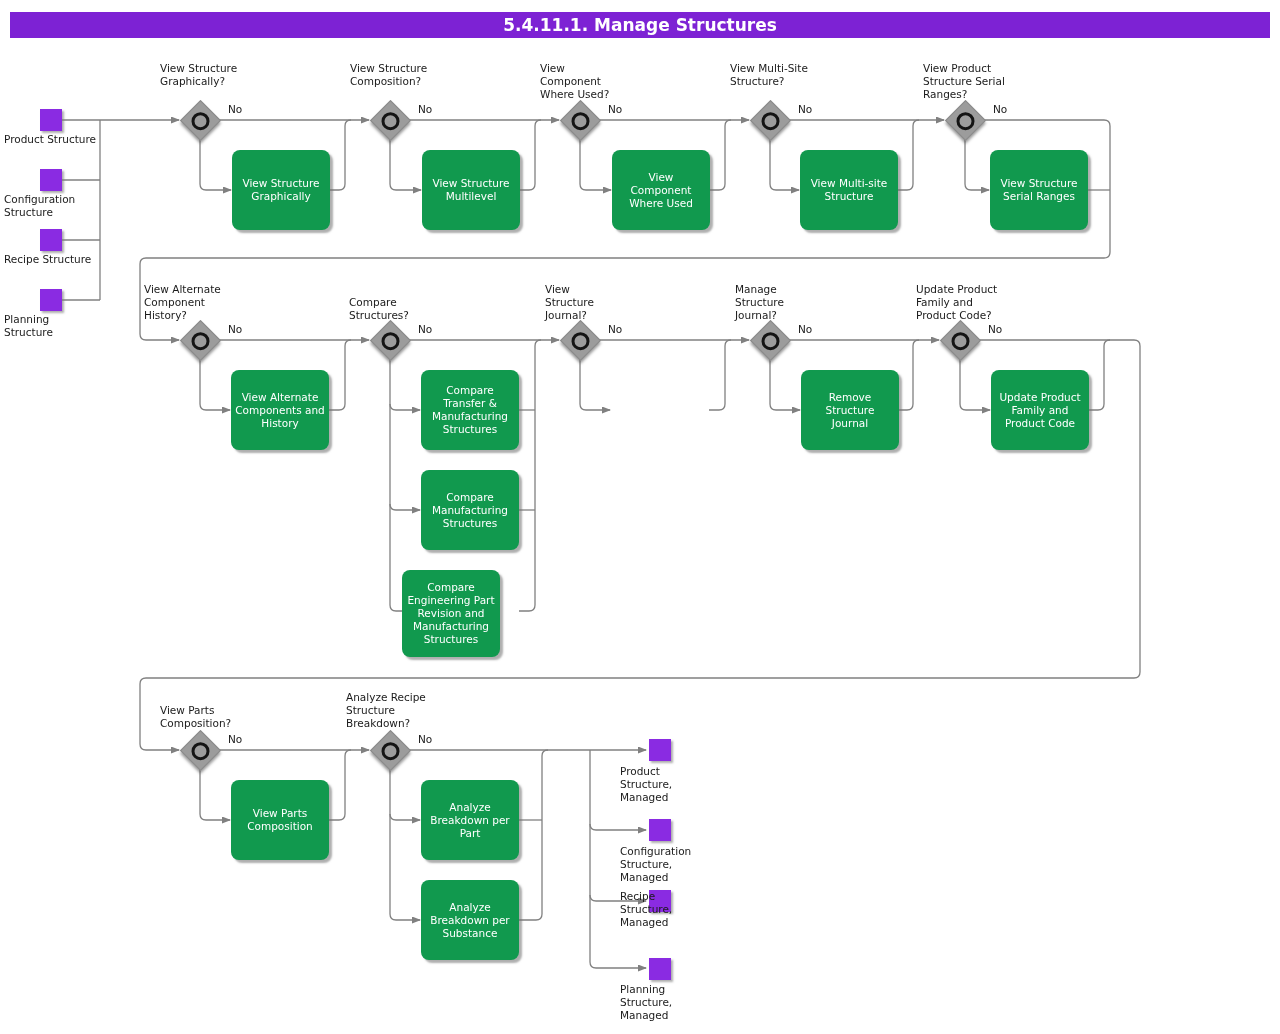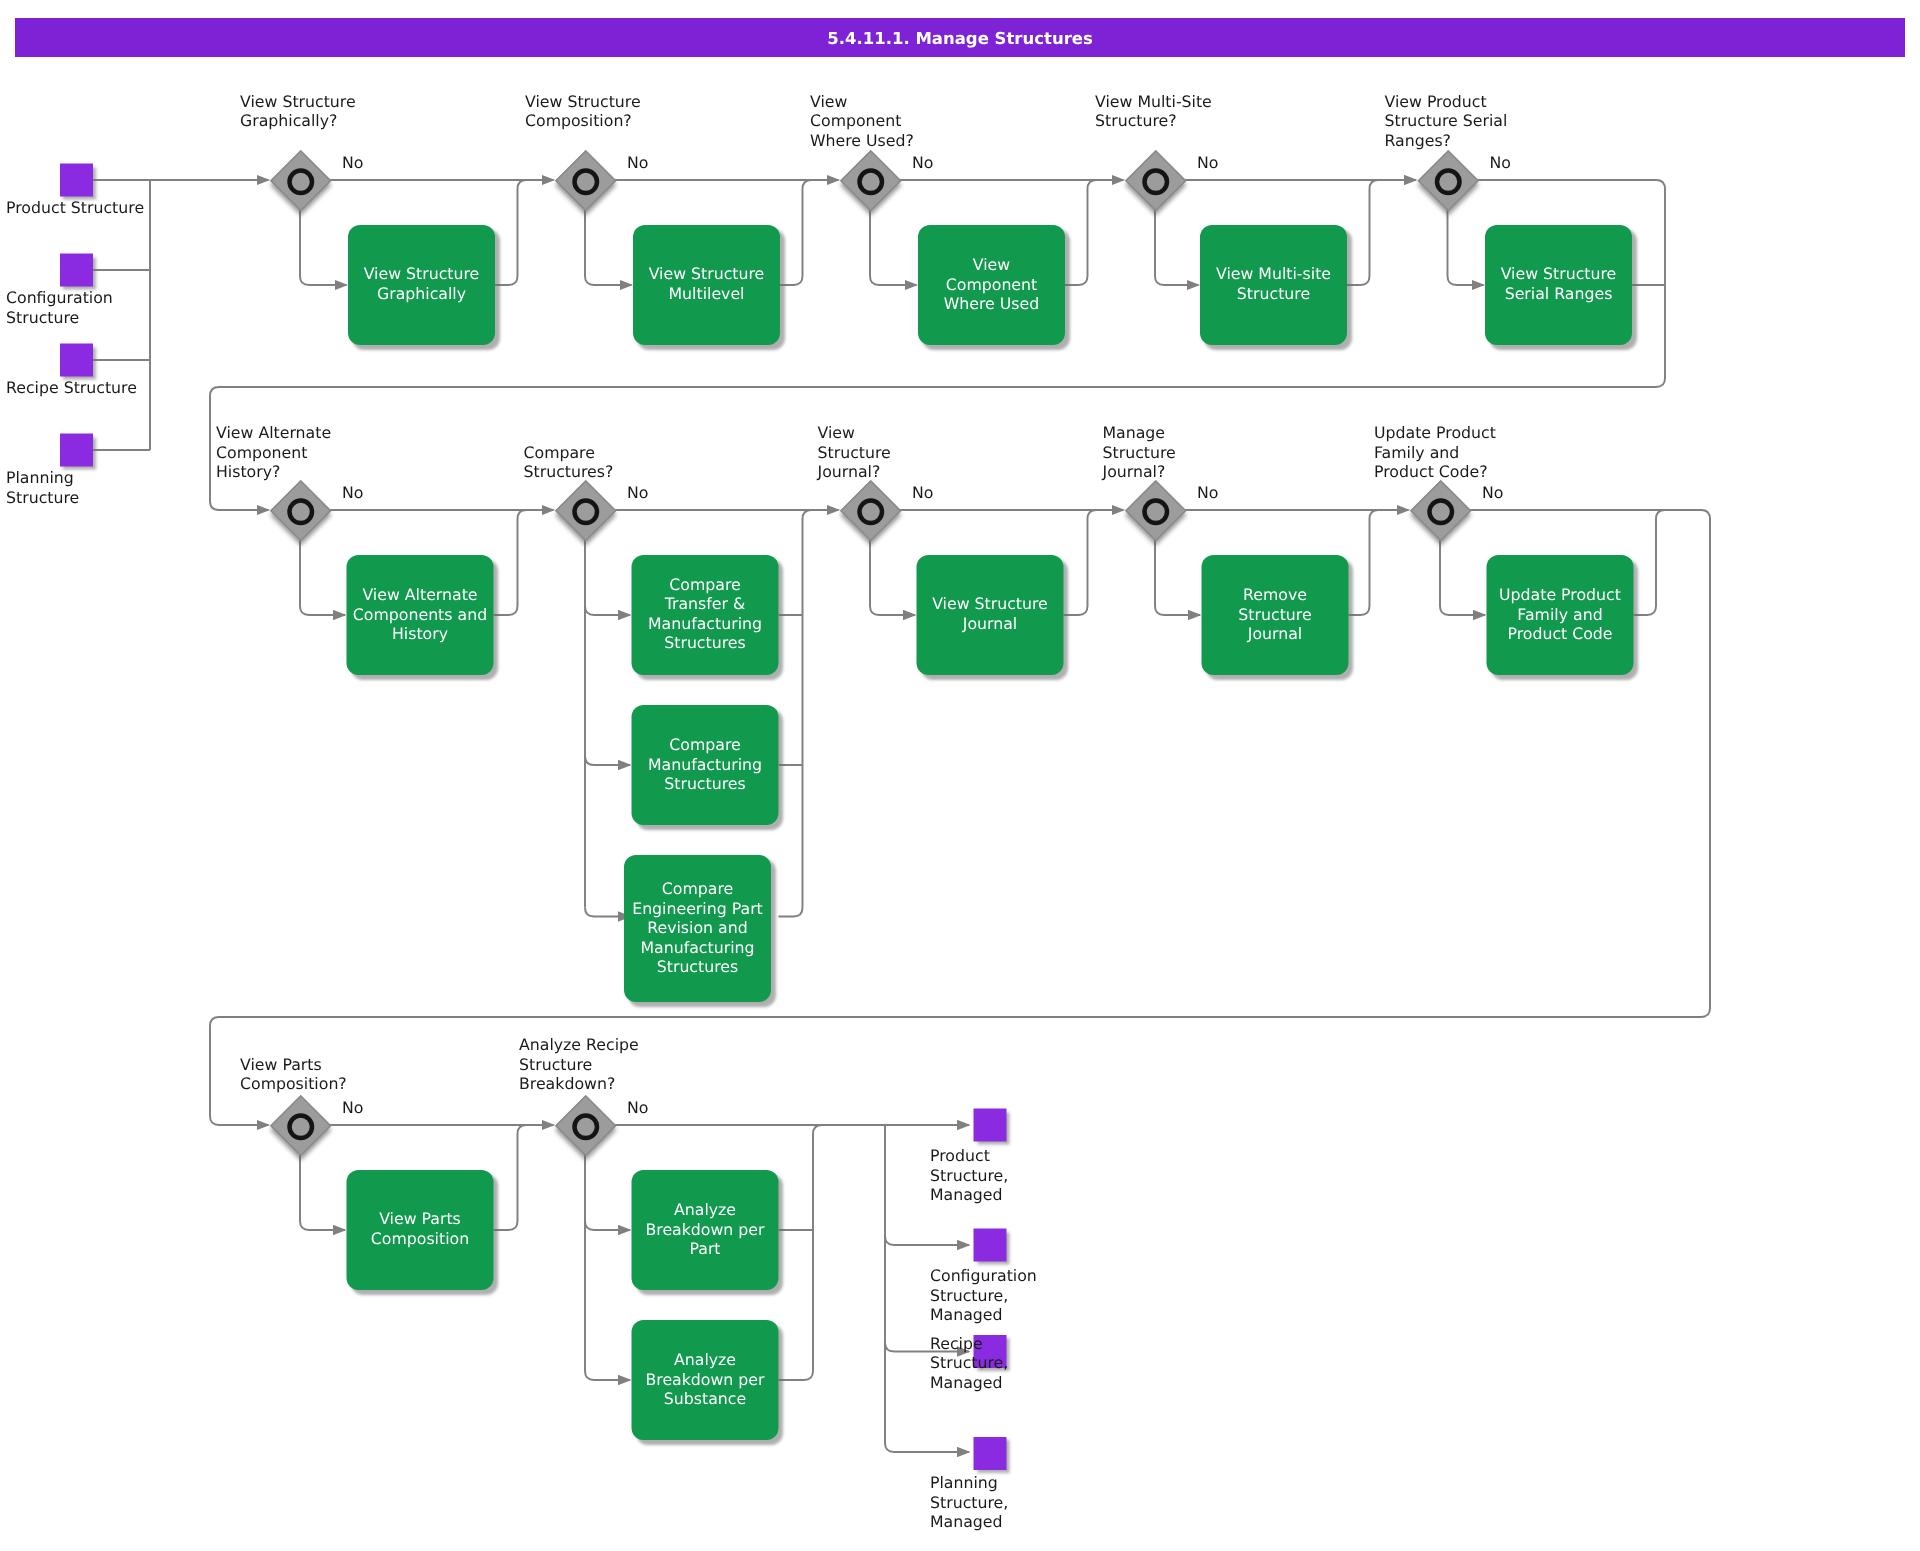--- a/index.html
+++ b/index.html
@@ -5,21 +5,21 @@
   html,body{margin:0;padding:0;background:#ffffff;}
   #canvas{
     position:relative;width:1280px;height:1034px;background:#ffffff;
     font-family:"DejaVu Sans","Liberation Sans",sans-serif;color:#1a1a1a;overflow:hidden;
   }
   #connectors{position:absolute;left:0;top:0;z-index:0;}
   .titlebar{
     position:absolute;left:10px;top:12px;width:1260px;height:26px;background:#7d22d4;
     display:flex;align-items:center;justify-content:center;z-index:2;
   }
-  .titlebar span{color:#ffffff;font-size:11px;font-weight:bold;}
+  .titlebar span{color:#ffffff;font-size:17px;font-weight:bold;}
   .task{
     position:absolute;width:98px;height:80px;background:#11994e;border-radius:8px;
     display:flex;align-items:center;justify-content:center;text-align:center;
     box-shadow:3px 3px 2px rgba(110,110,110,0.55);z-index:1;cursor:pointer;
   }
   .task span{color:#ffffff;font-size:10.5px;line-height:13px;display:inline-block;max-width:92px;}
   .task span.narrow{max-width:78px;}
   .task span.wide{max-width:98px;}
   .gateway{
     position:absolute;width:27px;height:27px;background:#9c9c9c;border:1px solid #8a8a8a;
@@ -212,25 +212,22 @@
 
   <div class="task" style="left:990px;top:150px">
       <span>View Structure Serial Ranges</span>
     </div>
   <div class="task" style="left:421px;top:370px">
       <span class="narrow">Compare Transfer &amp; Manufacturing Structures</span>
     </div>
   <div class="task" style="left:421px;top:470px">
       <span>Compare Manufacturing Structures</span>
     </div>
-  <div class="task" style="left:416px;top:570px;height:98px">
+  <div class="task" style="left:402px;top:570px;height:87px">
       <span class="wide">Compare Engineering Part Revision and Manufacturing Structures</span>
-    </div>
-  <div class="task" style="left:611px;top:370px">
-      <span>View Structure Journal</span>
     </div>
   <div class="task" style="left:801px;top:370px">
       <span class="narrow">Remove Structure Journal</span>
     </div>
   <div class="task" style="left:991px;top:370px">
       <span>Update Product Family and Product Code</span>
     </div>
 
   <div class="task" style="left:231px;top:780px">
       <span>View Parts Composition</span>

